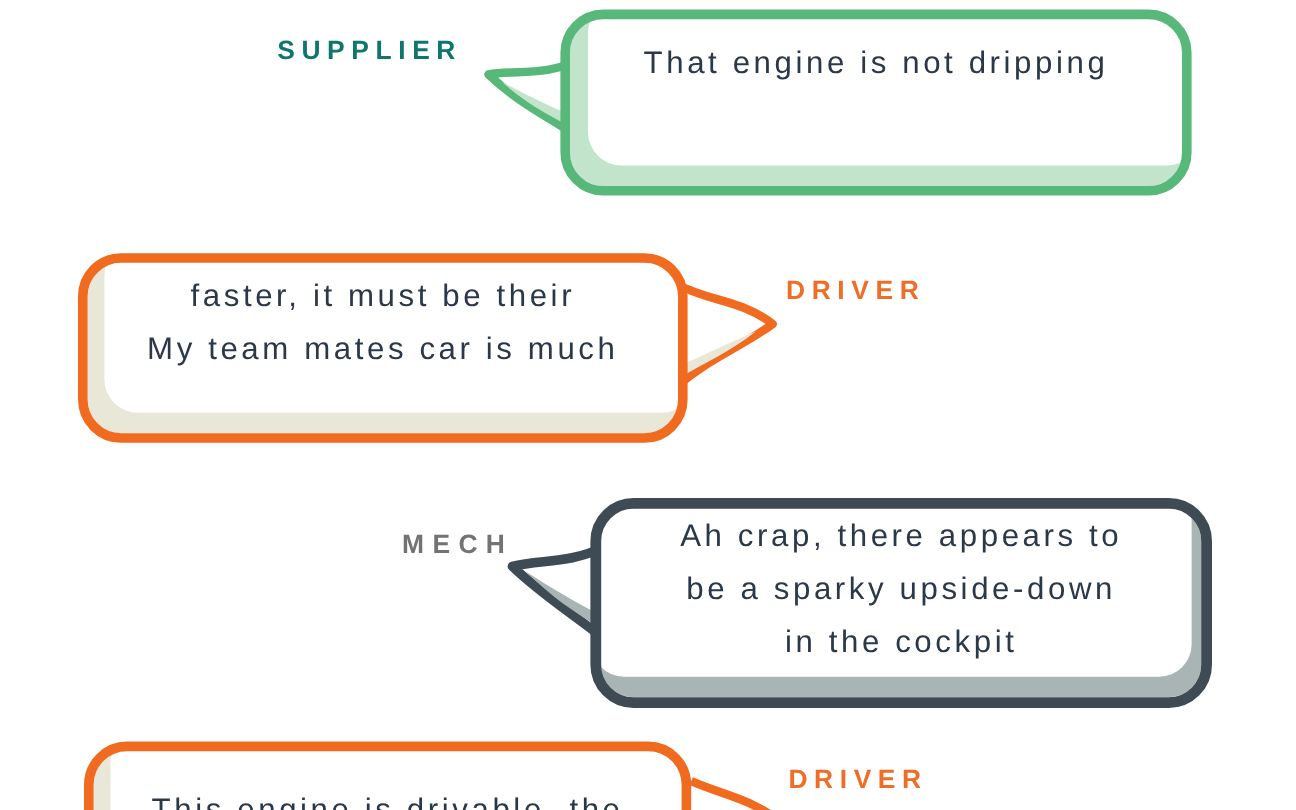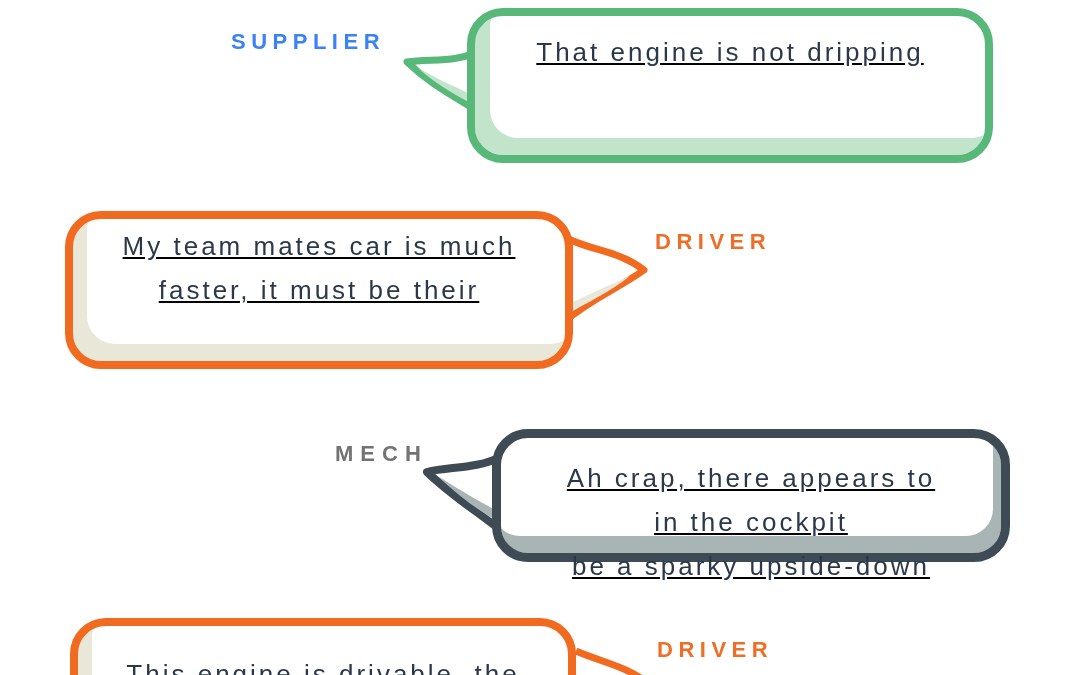--- a/index.html
+++ b/index.html
@@ -17,35 +17,34 @@
   .group { display: contents; }
 
   
   .speaker-label {
     position: absolute;
     font-size: 22px;
     font-weight: bold;
     letter-spacing: 5.5px;
     white-space: nowrap;
   }
-  .label-supplier { left: 231px; top: 29px;  color: #3b82f6; }
+  .label-supplier { left: 231px; top: 29px;  color: #0f766e; }
   .label-driver1  { left: 655px; top: 229px; color: #ef6e27; }
   .label-mech     { left: 335px; top: 441px; color: #737373; letter-spacing: 7px; }
   .label-driver2  { left: 657px; top: 637px; color: #ef6e27; }
 
   
   .bubble {
     position: absolute;
     background: #ffffff;
     border-radius: 36px;
     display: flex;
     flex-direction: column;
     align-items: center;
     justify-content: flex-start;
-    text-decoration: underline;
   }
   .bubble-text {
     font-size: 26px;
     letter-spacing: 3px;
     line-height: 44px;
     color: #2b3849;
     text-align: center;
     white-space: nowrap;
   }
 
@@ -55,24 +54,24 @@
     box-shadow: inset 15px -17px 0 0 #c2e4ca;
     padding-top: 14px;
   }
   .bubble-driver1 {
     left: 65px; top: 211px; width: 508px; height: 158px;
     border: 8px solid #f06a1f;
     box-shadow: inset 14px -17px 0 0 #e9e7d8;
     padding-top: 5px;
   }
   .bubble-mech {
-    left: 492px; top: 429px; width: 518px; height: 133px;
+    left: 492px; top: 415px; width: 518px; height: 175px;
     border: 9px solid #3e4a54;
     box-shadow: inset -8px -17px 0 0 #a9b4b5;
-    padding-top: 18px;
+    padding-top: 0;
   }
   .bubble-driver2 {
     left: 70px; top: 618px; width: 506px; height: 150px;
     border: 8px solid #f06a1f;
     box-shadow: inset 14px -17px 0 0 #e9e7d8;
     padding-top: 26px;
   }
 
   
   .tail { position: absolute; }
@@ -99,36 +98,36 @@
   </div>
 
   
   <div class="group">
     <div class="speaker-label label-driver1">DRIVER</div>
     <svg class="tail tail-driver1" viewBox="0 0 88 94">
       <path d="M4 5 C34 20 58 18 84 38 C56 58 32 66 4 90" fill="#ffffff" stroke="#f06a1f" stroke-width="7" stroke-linejoin="round"></path>
       <path d="M4 74 C30 62 52 52 70 44 C50 60 28 70 4 84 Z" fill="#e9e7d8"></path>
     </svg>
     <div class="bubble bubble-driver1">
+      <div class="bubble-text">faster, it must be their</div>
       <div class="bubble-text">My team mates car is much</div>
-      <div class="bubble-text">faster, it must be their</div>
     </div>
   </div>
 
   
   <div class="group">
     <div class="speaker-label label-mech">MECH</div>
     <svg class="tail tail-mech" viewBox="0 0 84 88">
       <path d="M83 6 C54 20 30 16 7 22 C32 46 58 62 83 82" fill="#ffffff" stroke="#3e4a54" stroke-width="8" stroke-linejoin="round"></path>
       <path d="M83 64 C60 52 36 38 18 26 C38 46 60 62 83 74 Z" fill="#a9b4b5"></path>
     </svg>
     <div class="bubble bubble-mech">
       <div class="bubble-text">Ah crap, there appears to</div>
+      <div class="bubble-text">be a sparky upside-down</div>
       <div class="bubble-text">in the cockpit</div>
-      <div class="bubble-text">be a sparky upside-down</div>
     </div>
   </div>
 
   
   <div class="group">
     <div class="speaker-label label-driver2">DRIVER</div>
     <svg class="tail tail-driver2" viewBox="0 0 88 94">
       <path d="M4 5 C34 18 58 20 84 44 C56 62 32 70 4 90" fill="#ffffff" stroke="#f06a1f" stroke-width="7" stroke-linejoin="round"></path>
     </svg>
     <div class="bubble bubble-driver2">

